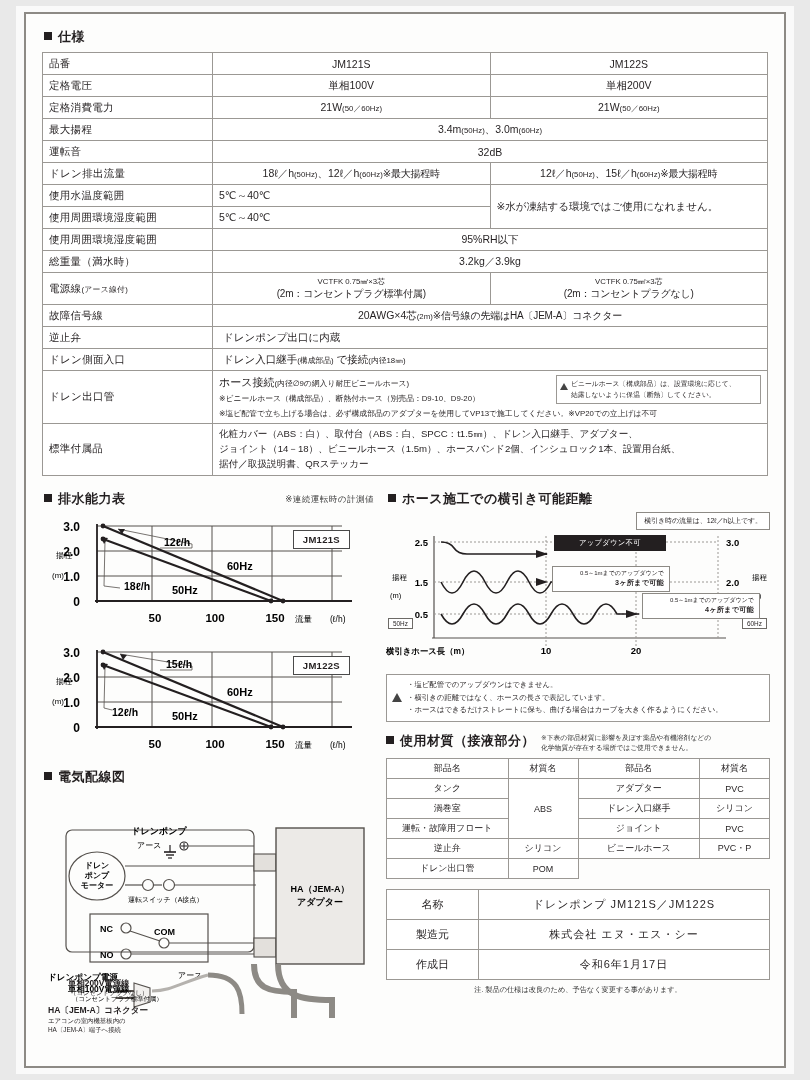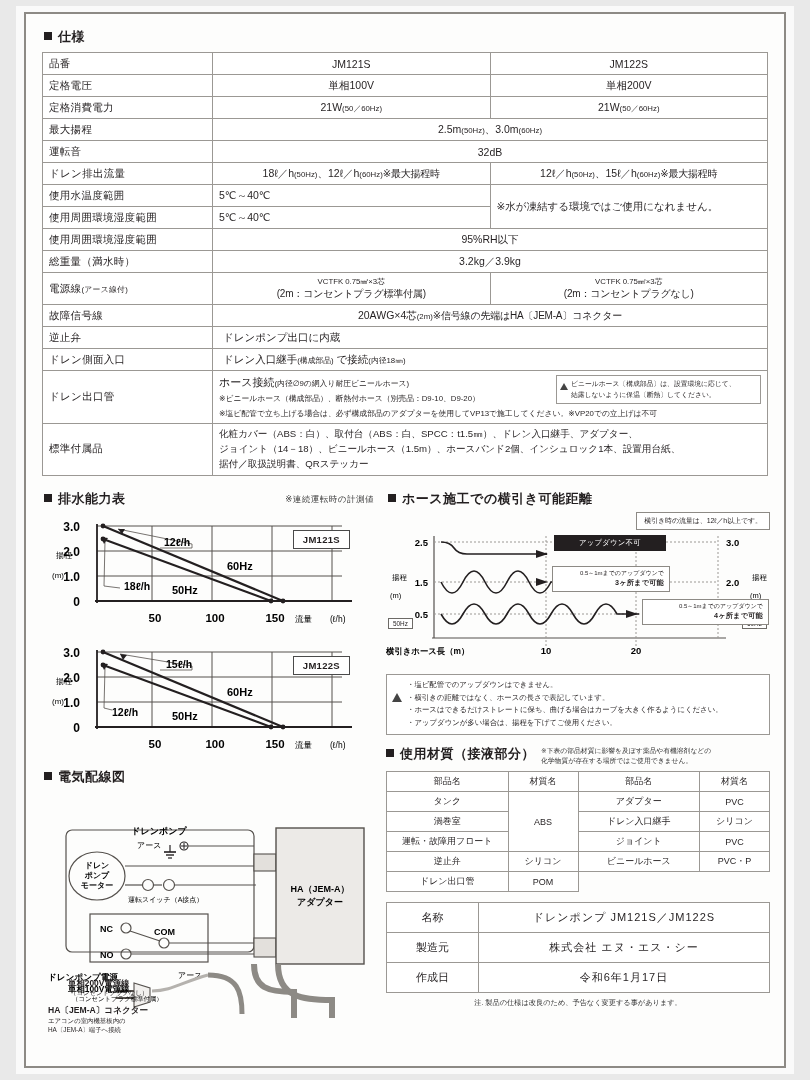--- a/index.html
+++ b/index.html
@@ -107,21 +107,21 @@
       <td class="ctr">単相100V</td>
       <td class="ctr">単相200V</td>
     </tr>
     <tr>
       <td class="lbl">定格消費電力</td>
       <td class="ctr"><span>21W</span><span class="sm">(50／60Hz)</span></td>
       <td class="ctr"><span>21W</span><span class="sm">(50／60Hz)</span></td>
     </tr>
     <tr>
       <td class="lbl">最大揚程</td>
-      <td class="ctr" colspan="2"><span>2.5m</span><span class="sm">(50Hz)</span><span>、3.0m</span><span class="sm">(60Hz)</span></td>
+      <td class="ctr" colspan="2"><span>3.4m</span><span class="sm">(50Hz)</span><span>、3.0m</span><span class="sm">(60Hz)</span></td>
     </tr>
     <tr>
       <td class="lbl">運転音</td>
       <td class="ctr" colspan="2">32dB</td>
     </tr>
     <tr>
       <td class="lbl">ドレン排出流量</td>
       <td class="ctr mid"><span>18ℓ／h</span><span class="sm">(50Hz)</span><span>、12ℓ／h</span><span class="sm">(60Hz)</span><span class="xs">※最大揚程時</span></td>
       <td class="ctr mid"><span>12ℓ／h</span><span class="sm">(50Hz)</span><span>、15ℓ／h</span><span class="sm">(60Hz)</span><span class="xs">※最大揚程時</span></td>
     </tr>
@@ -412,32 +412,31 @@
           <text x="250" y="126" font-size="9.5" font-weight="bold" text-anchor="middle">20</text>
           <text x="0" y="126" font-size="8.4" font-weight="bold">横引きホース長（m）</text>
         </svg>
         <div class="hzchip" style="left:2px; top:104px;">50Hz</div>
         <div class="hzchip" style="left:356px; top:104px;">60Hz</div>
         <div class="blackpill" style="left:168px; top:21px;">アップダウン不可</div>
         <div class="callout" style="left:166px; top:52px; width:118px;">
           <span>0.5～1mまでのアップダウンで</span>
           <b>3ヶ所まで可能</b>
         </div>
-        <div class="callout" style="left:256px; top:85px; width:127px;">
+        <div class="callout" style="left:256px; top:79px; width:118px;">
           <span>0.5～1mまでのアップダウンで</span>
           <b>4ヶ所まで可能</b>
         </div>
       </div>
 
       <div class="noteblock">
         <span class="tri"></span>
         <div>・塩ビ配管でのアップダウンはできません。</div>
         <div>・横引きの距離ではなく、ホースの長さで表記しています。</div>
         <div>・ホースはできるだけストレートに保ち、曲げる場合はカーブを大きく作るようにください。</div>
-        <div>・アップダウンが多い場合は、揚程を下げてご使用ください。</div>
       </div>
 
       <div style="display:flex; align-items:flex-start; margin-top:10px;">
         <div class="sec-head" style="margin:0; white-space:nowrap;">
           <span class="sq"></span><span>使用材質（接液部分）</span>
         </div>
         <div class="matnote" style="margin-left:6px; padding-top:1px;">
           <div>※下表の部品材質に影響を及ぼす薬品や有機溶剤などの</div>
           <div>化学物質が存在する場所ではご使用できません。</div>
         </div>

